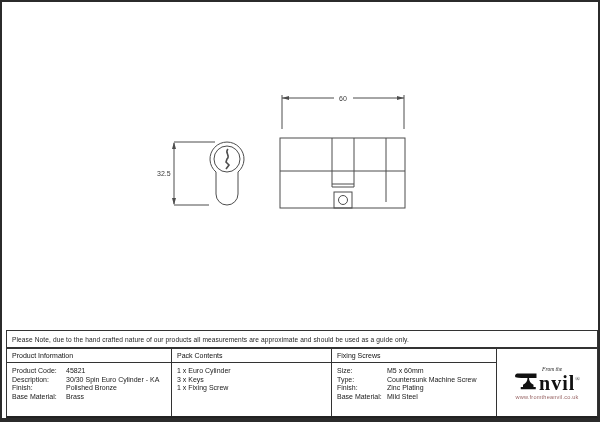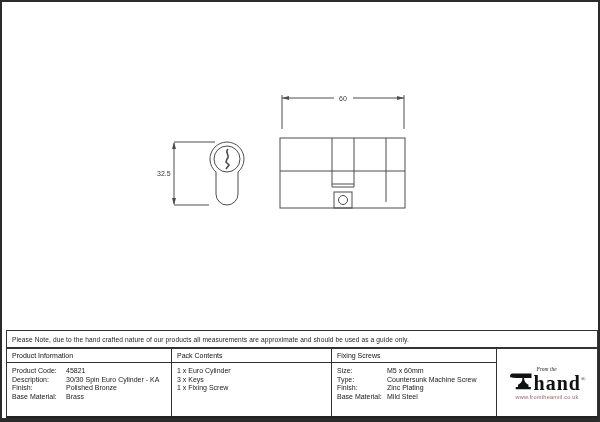--- a/index.html
+++ b/index.html
@@ -179,20 +179,20 @@
 
     <div class="col col-logo">
       <div class="logo-main">
         <span class="anvil-icon-wrap">
           <svg width="24" height="19" viewBox="0 0 32 25">
             <path fill="#111" d="M2,8 Q0,5 4,3 L30,3 L30,9 L20,9 Q20,15 26,18 L26,21 L29,21 L29,24 L9,24 L9,21 L12,21 L12,18 Q18,15 18,9 L10,9 Q5,9 2,8 Z"></path>
           </svg>
         </span>
         <span class="logo-text-wrap">
           <span class="logo-tagline">From the</span>
-          <span class="logo-name"><span>hand</span><sup>®</sup></span>
+          <span class="logo-name"><span>nvil</span><sup>®</sup></span>
         </span>
       </div>
       <div class="logo-website">www.fromtheanvil.co.uk</div>
     </div>
 
   </div>
 </div>
 
 </body></html>

